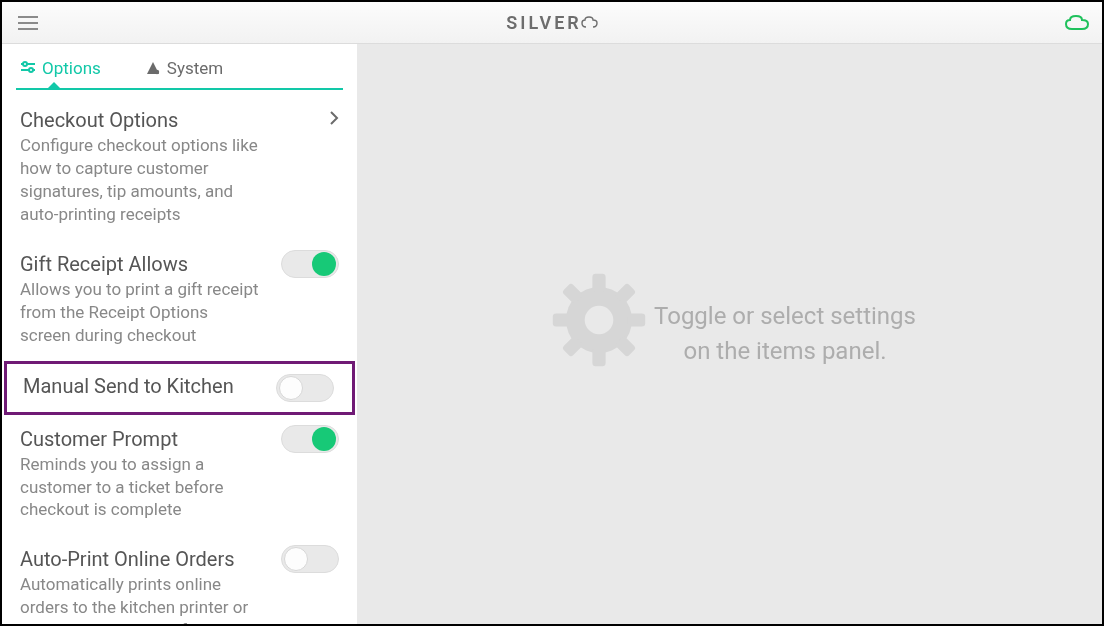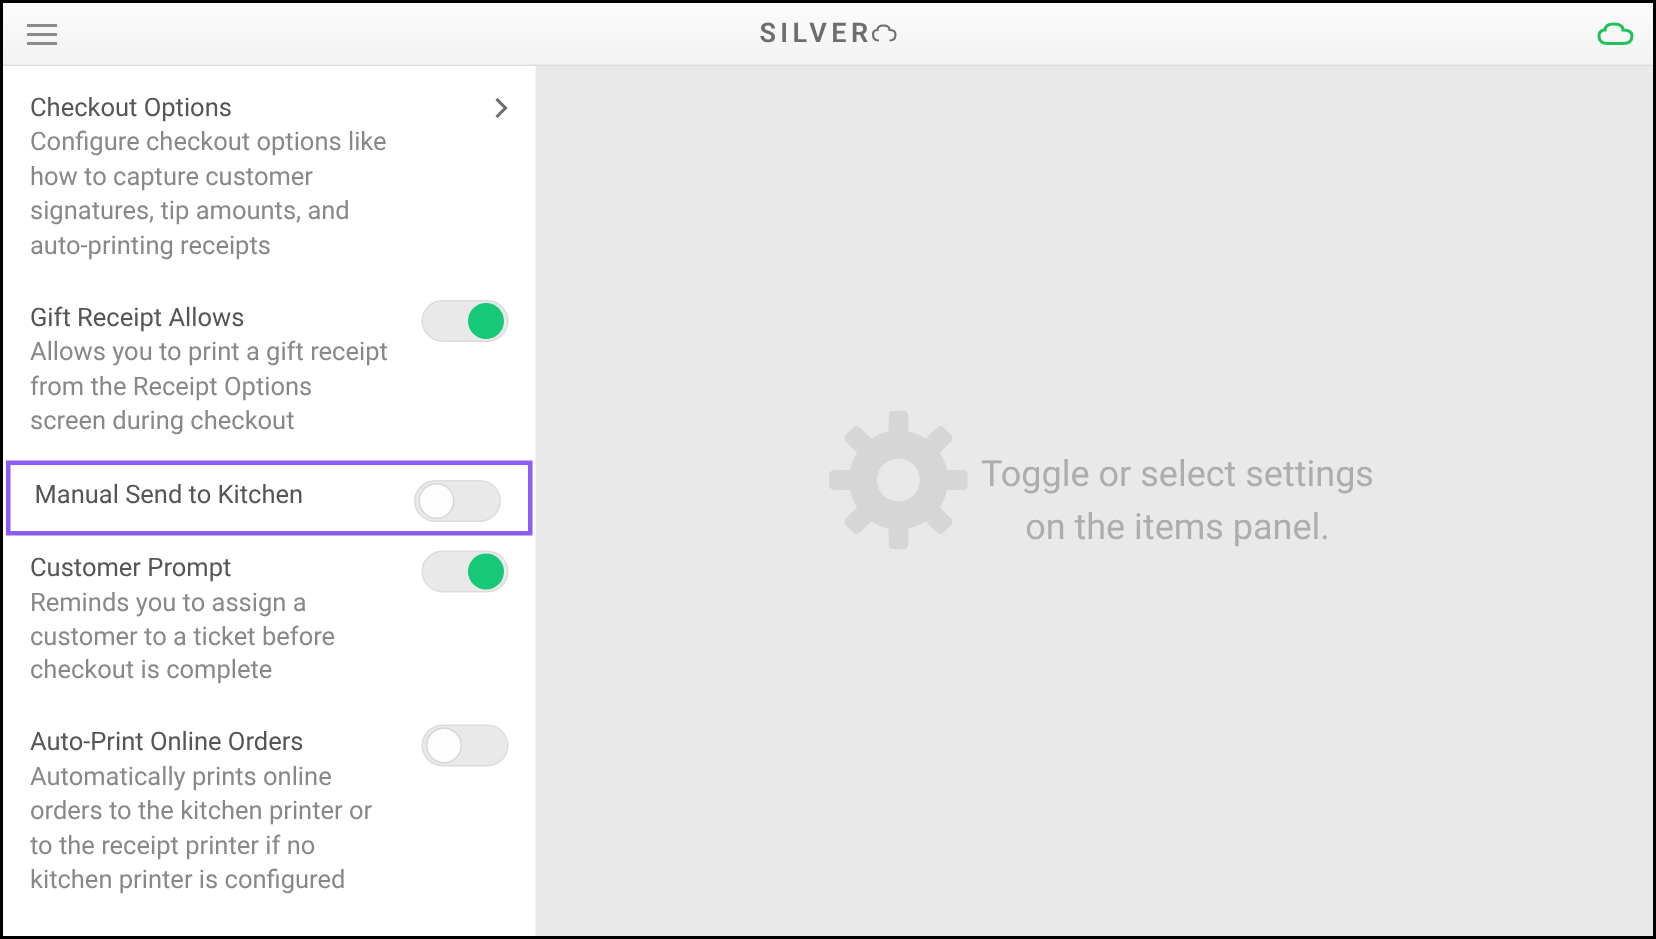--- a/index.html
+++ b/index.html
@@ -85,26 +85,26 @@
   .settings-list {
     flex:1;
     overflow-y:auto;
     padding: 6px 0 0 0;
   }
   .setting {
     padding: 12px 18px 14px 18px;
     position: relative;
   }
   .setting.highlight {
-    border: 3px solid #8b5cf6;
+    border: 3px solid #701a75;
     margin: 0 2px;
     padding: 10px 16px 12px 16px;
   }
   .setting-title {
-    font-size: 17px;
+    font-size: 20px;
     color: #555;
     margin-bottom: 2px;
     padding-right: 80px;
   }
   .setting-desc {
     font-size: 17px;
     color: #888;
     line-height: 1.35;
     padding-right: 80px;
   }
@@ -175,20 +175,38 @@
   </div>
   <div class="cloud-icon">
     <svg width="28" height="20" viewBox="0 0 28 20">
       <path d="M8 16 Q2 16 2 11 Q2 7 6 7 Q6 3 12 3 Q18 3 18 7 Q24 7 24 11 Q24 16 18 16 Z" fill="none" stroke="#1fc15c" stroke-width="2"></path>
     </svg>
   </div>
 </div>
 
 <div class="content">
   <div class="sidebar">
+    <div class="tabs">
+      <div class="tab active">
+        <svg width="16" height="16" viewBox="0 0 16 16">
+          <line x1="1" y1="4" x2="15" y2="4" stroke="#12c8a8" stroke-width="2"></line>
+          <circle cx="5" cy="4" r="2" fill="#fff" stroke="#12c8a8" stroke-width="2"></circle>
+          <line x1="1" y1="10" x2="15" y2="10" stroke="#12c8a8" stroke-width="2"></line>
+          <circle cx="11" cy="10" r="2" fill="#fff" stroke="#12c8a8" stroke-width="2"></circle>
+        </svg>
+        <span>Options</span>
+      </div>
+      <div class="tab inactive">
+        <svg width="16" height="16" viewBox="0 0 16 16">
+          <path d="M2 14 L8 2 L10 6 L14 14" fill="#6b6b6b"></path>
+          <circle cx="12" cy="12" r="2.2" fill="#6b6b6b"></circle>
+        </svg>
+        <span>System</span>
+      </div>
+    </div>
 
     <div class="settings-list">
 
       <div class="setting">
         <div class="setting-title">Checkout Options</div>
         <div class="setting-desc">Configure checkout options like how to capture customer signatures, tip amounts, and auto-printing receipts</div>
         <div class="chevron">
           <svg width="10" height="16" viewBox="0 0 10 16">
               <path d="M2 2 L8 8 L2 14" fill="none" stroke="#6b6b6b" stroke-width="2"></path>
             </svg>

